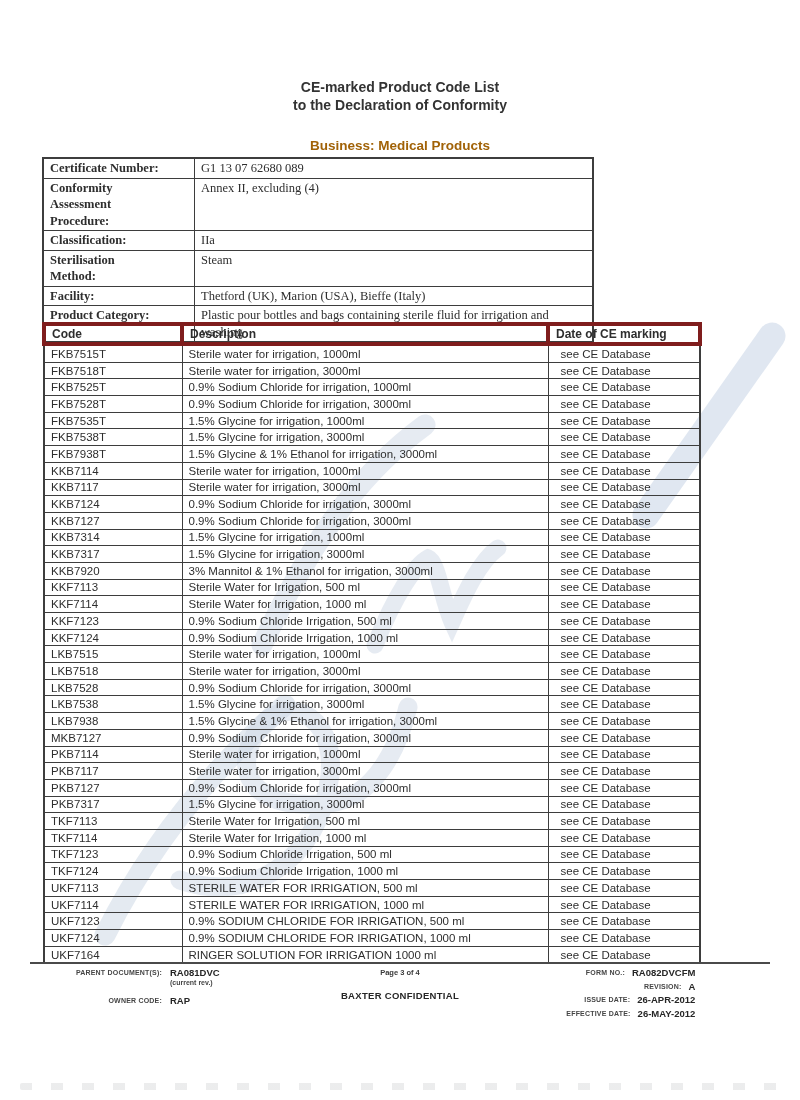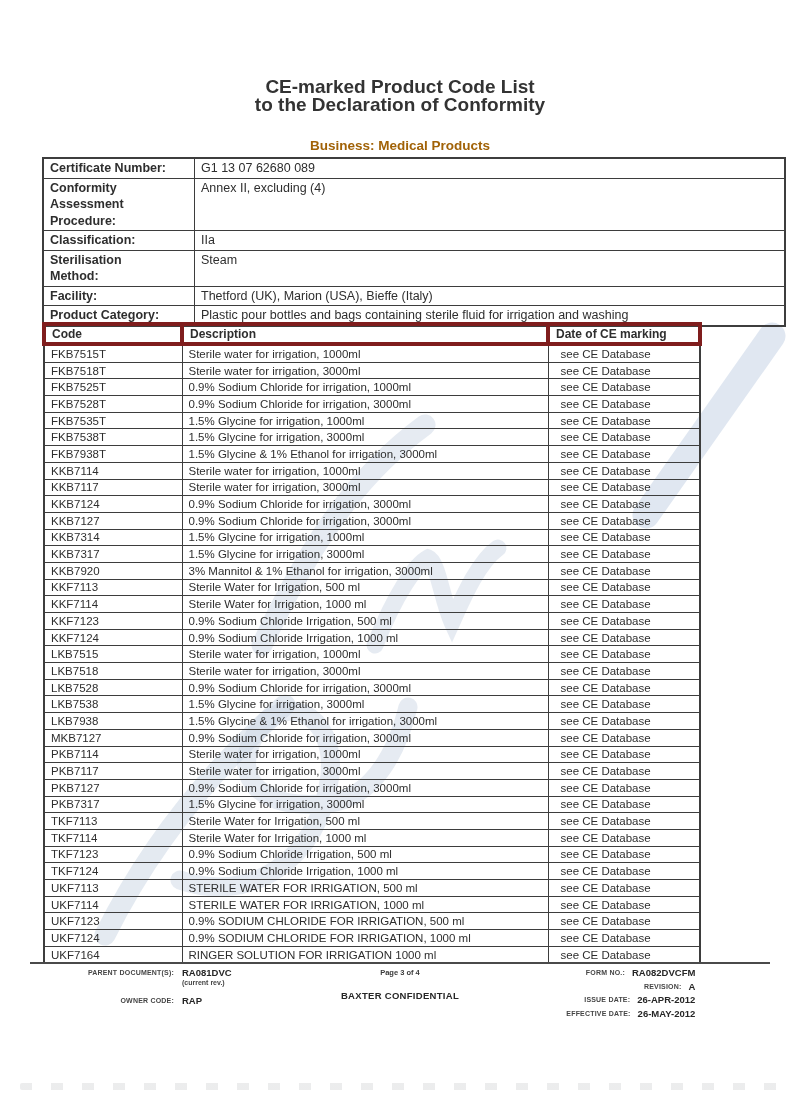--- a/index.html
+++ b/index.html
@@ -3,51 +3,51 @@
 <meta charset="utf-8">
 <style>
   html,body{margin:0;padding:0;}
   body{
     width:800px;height:1100px;position:relative;background:#ffffff;
     font-family:"Liberation Sans", sans-serif;color:#2e2e2e;overflow:hidden;
   }
   .watermark{position:absolute;top:0;left:0;width:800px;height:1100px;pointer-events:none;}
   .doc-title{
     position:absolute;top:78px;left:0;width:800px;text-align:center;
-    font-weight:bold;font-size:19px;line-height:18px;color:#333;
+    font-weight:bold;font-size:14px;line-height:18px;color:#333;
   }
   .doc-subtitle{
     position:absolute;top:138px;left:0;width:800px;text-align:center;
     font-weight:bold;font-size:13.5px;color:#a16207;
   }
   table{border-collapse:collapse;table-layout:fixed;}
   .info-table{
-    position:absolute;top:157px;left:42px;width:744px;
-    font-size:12.5px;line-height:16.5px;border:2px solid #3d3d3d;
+    position:absolute;top:157px;left:42px;width:552px;
+    font-size:12.5px;line-height:16.5px;border:2px solid #3d3d3d;font-family:Liberation Serif, serif;
   }
   .info-table td{
     border:1px solid #3d3d3d;vertical-align:top;padding:1px 6px;height:15px;
   }
   .info-table td.label{width:138px;font-weight:bold;white-space:pre-line;}
   .product-table{
     position:absolute;top:322px;left:42px;width:656px;
     font-size:11.5px;border:2px solid #3d3d3d;
   }
   .product-table th{
     border:4px solid #7f1d1d;text-align:left;font-size:12px;font-weight:bold;
     padding:0 6px;height:16px;line-height:15px;
   }
   .product-table td{
     border:1px solid #3d3d3d;padding:0 6px;height:15.7px;line-height:14px;
     white-space:nowrap;overflow:hidden;
   }
   .product-table td.date-cell{padding-left:12px;}
   .footer-rule{position:absolute;top:962px;left:30px;width:740px;height:2px;background:#4a4a4a;}
   .f-left{
-    position:absolute;top:967px;left:56px;
+    position:absolute;top:967px;left:44px;
     display:grid;grid-template-columns:118px auto;column-gap:8px;
   }
   .f-label{font-size:7px;font-weight:bold;color:#454545;text-align:right;padding-top:2px;letter-spacing:0.2px;}
   .f-value{font-size:9.5px;font-weight:bold;color:#262626;}
   .f-note{font-size:7px;font-weight:bold;color:#454545;grid-column:2;margin-top:1px;}
   .f-gap{margin-top:9px;}
   .f-center{position:absolute;top:968px;left:300px;width:200px;text-align:center;}
   .f-page{font-size:7.5px;font-weight:bold;color:#3a3a3a;}
   .f-conf{font-size:9.5px;font-weight:bold;color:#262626;margin-top:13px;letter-spacing:0.3px;}
   .f-right{position:absolute;top:967px;left:475px;}

